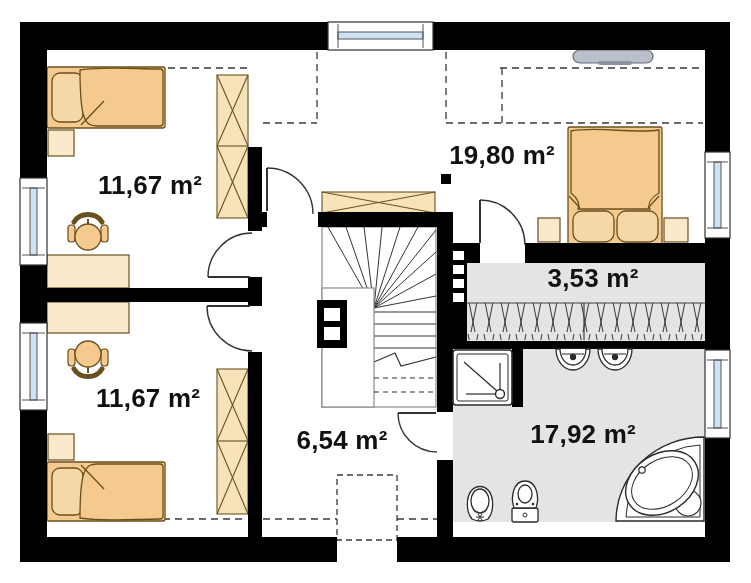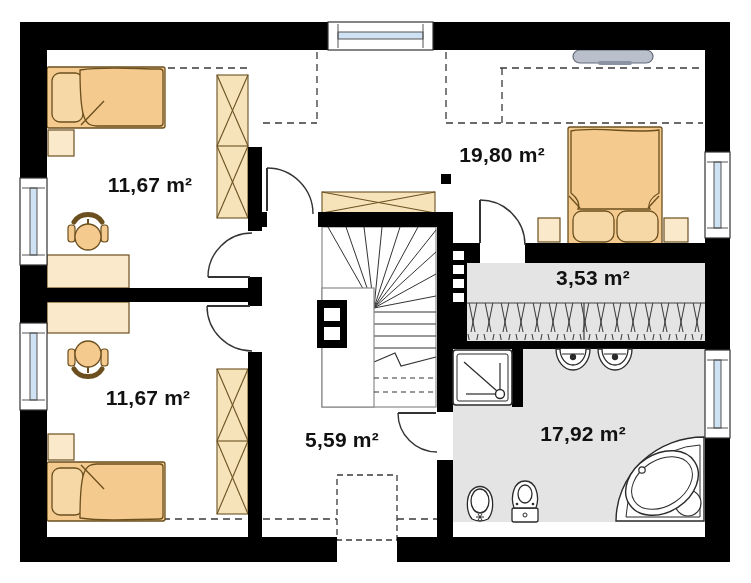--- a/index.html
+++ b/index.html
@@ -2,21 +2,21 @@
 <html><head>
 <meta charset="utf-8">
 <style>
   html,body{margin:0;padding:0;background:#fff;}
   #plan{position:relative;width:751px;height:583px;background:#fff;overflow:hidden;
         font-family:"Liberation Sans",sans-serif;}
   #plan svg{position:absolute;left:0;top:0;}
   .room-label{position:absolute;transform:translate(-50%,-50%);font-weight:700;
 该    font-size:21px;color:#111;white-space:nowrap;letter-spacing:.2px;}
   .room-label{position:absolute;transform:translate(-50%,-50%);font-weight:700;
-    font-size:21px;color:#111;white-space:nowrap;letter-spacing:.2px;}
+    font-size:26px;color:#111;white-space:nowrap;letter-spacing:.2px;}
 </style>
 </head>
 <body>
 
 <div id="plan">
 <svg width="751" height="583" viewBox="0 0 751 583">
   <defs>
     <pattern id="rail" width="16" height="37" patternUnits="userSpaceOnUse">
       <line x1="4" y1="1" x2="11" y2="36" stroke="#3f3f3f" stroke-width="1.1"></line>
       <line x1="14" y1="1" x2="7" y2="36" stroke="#3f3f3f" stroke-width="1.1"></line>
@@ -283,15 +283,15 @@
       <ellipse cx="662" cy="483" rx="33" ry="23" stroke-width="1"></ellipse>
     </g>
     <circle cx="642" cy="470" r="3.2" stroke-width="1.2"></circle>
   </g>
 </svg>
 
 <div class="room-label" style="left:150px;top:185px;">11,67 m²</div>
 <div class="room-label" style="left:148px;top:398px;">11,67 m²</div>
 <div class="room-label" style="left:502px;top:155px;">19,80 m²</div>
 <div class="room-label" style="left:593px;top:278px;">3,53 m²</div>
-<div class="room-label" style="left:342px;top:440px;">5,59 m²</div>
+<div class="room-label" style="left:342px;top:440px;">6,54 m²</div>
 <div class="room-label" style="left:583px;top:434px;">17,92 m²</div>
 </div>
 
 </body></html>

